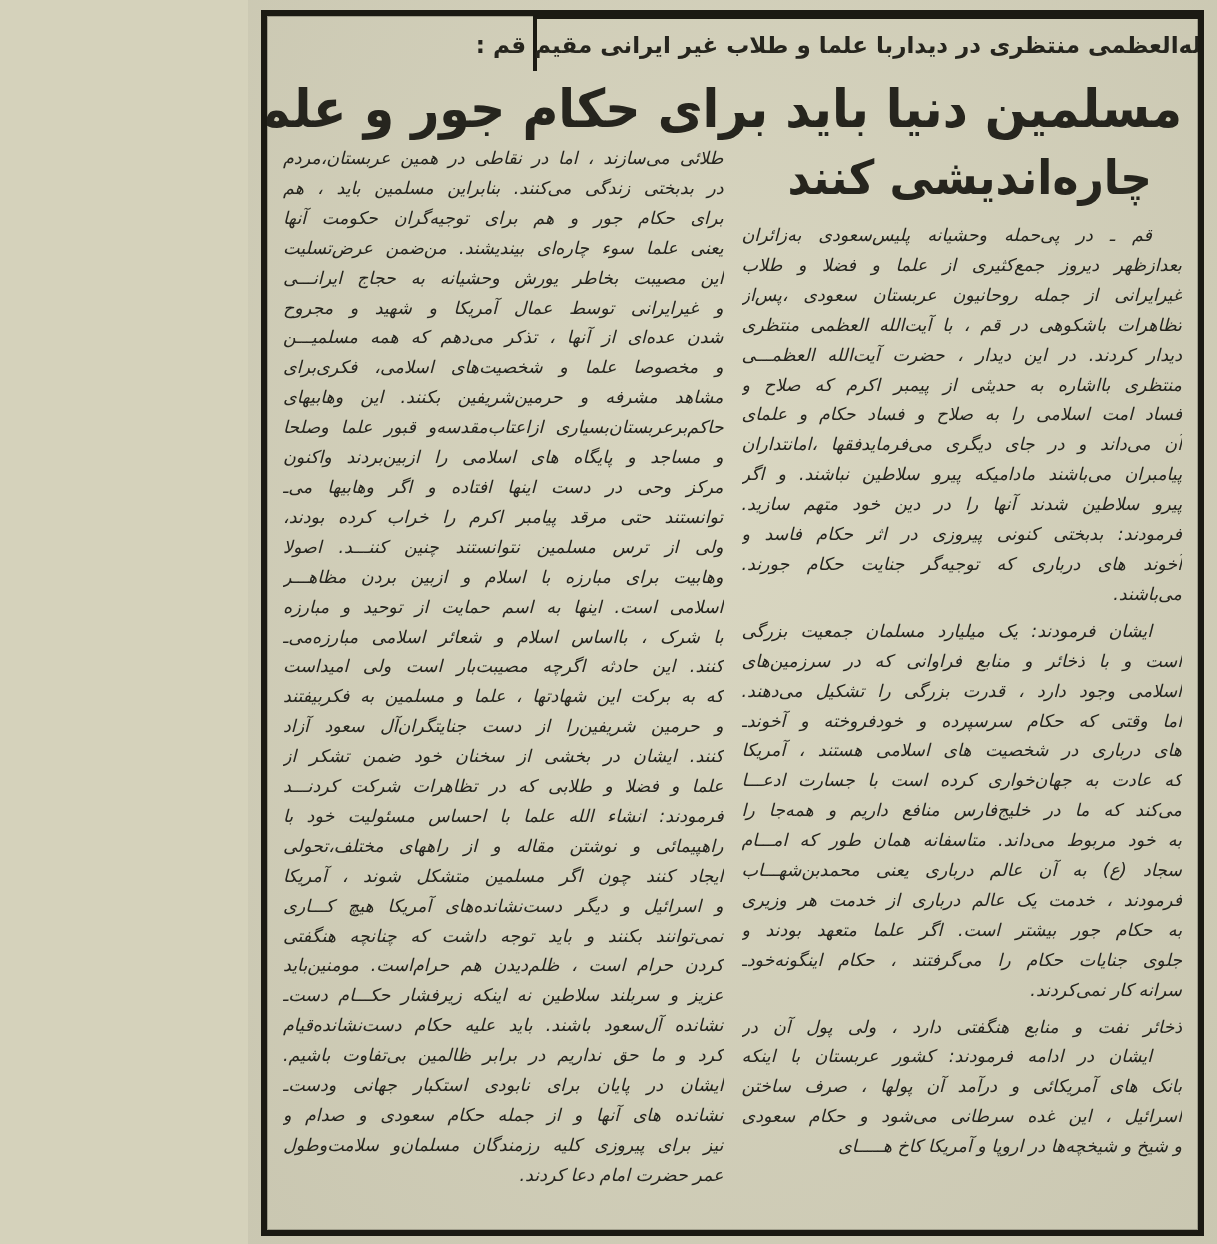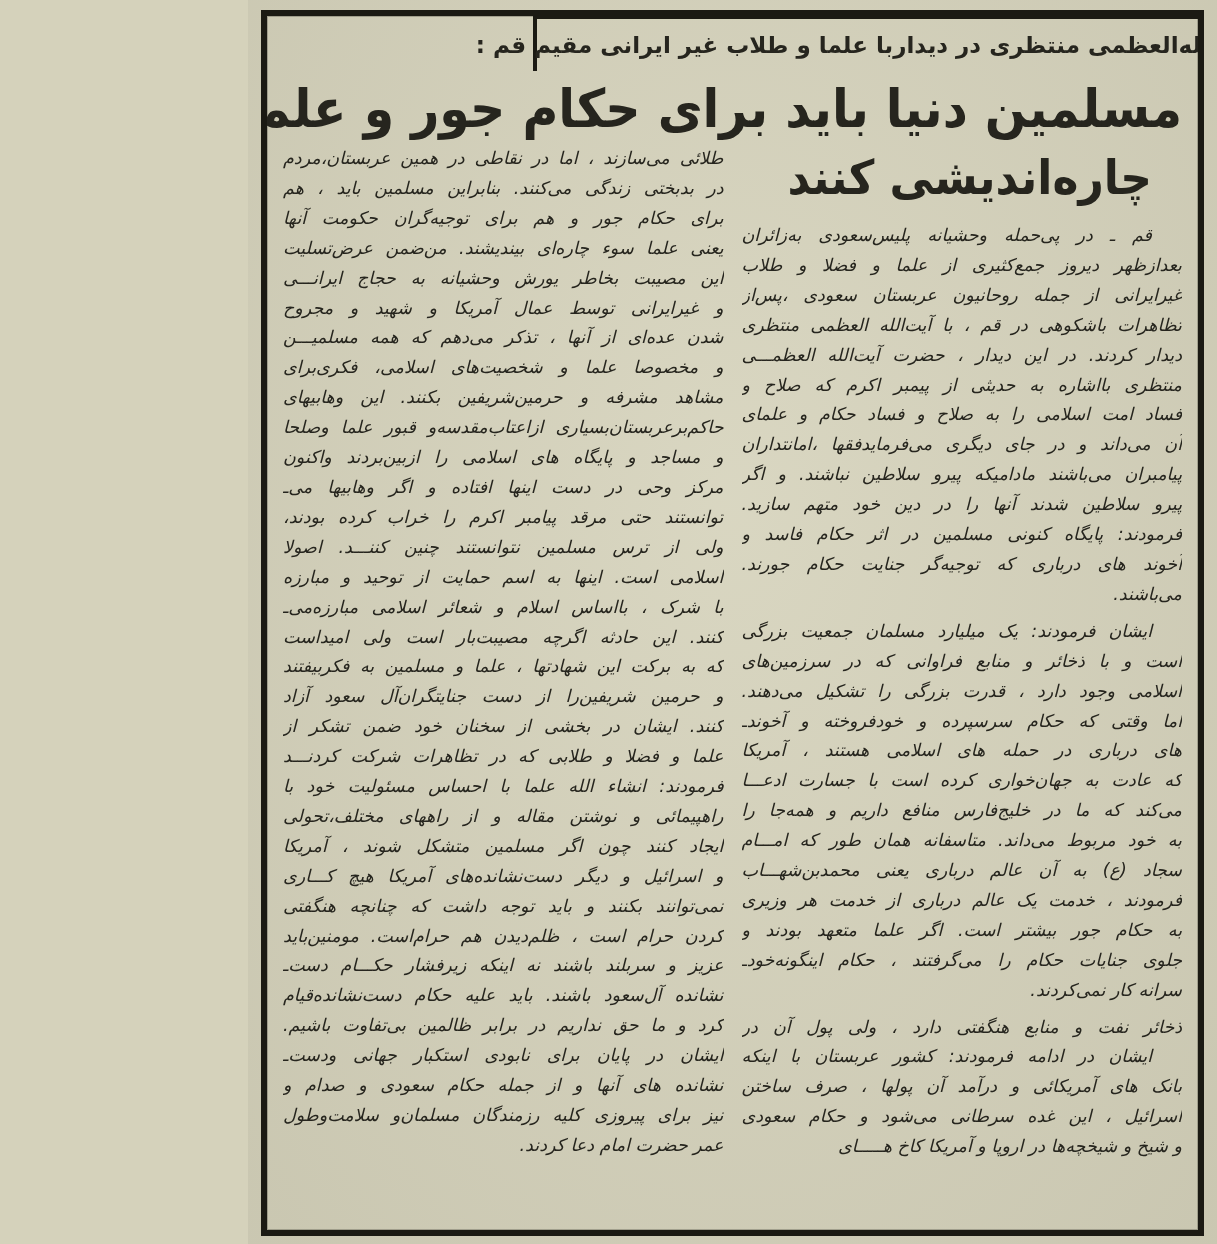--- a/index.html
+++ b/index.html
@@ -108,30 +108,30 @@
               <div class="line first">قم ـ در پی‌حمله وحشیانه پلیس‌سعودی به‌زائران</div>
               <div class="line">بعدازظهر دیروز جمع‌کثیری از علما و فضلا و طلاب</div>
               <div class="line">غیرایرانی از جمله روحانیون عربستان سعودی ،پس‌از</div>
               <div class="line">تظاهرات باشکوهی در قم ، با آیت‌الله العظمی منتظری</div>
               <div class="line">دیدار کردند. در این دیدار ، حضرت آیت‌الله العظمـــی</div>
               <div class="line">منتظری بااشاره به حدیثی از پیمبر اکرم که صلاح و</div>
               <div class="line">فساد امت اسلامی را به صلاح و فساد حکام و علمای</div>
               <div class="line">آن می‌داند و در جای دیگری می‌فرمایدفقها ،امانتداران</div>
               <div class="line">پیامبران می‌باشند مادامیکه پیرو سلاطین نباشند. و اگر</div>
               <div class="line">پیرو سلاطین شدند آنها را در دین خود متهم سازید.</div>
-              <div class="line">فرمودند: پایگاه کنونی مسلمین در اثر حکام فاسد و</div>
+              <div class="line">فرمودند: بدبختی کنونی پیروزی در اثر حکام فاسد و</div>
               <div class="line">آخوند های درباری که توجیه‌گر جنایت حکام جورند.</div>
               <div class="line last">می‌باشند.</div>
             </div>
             <div class="para indent">
               <div class="line first">ایشان فرمودند: یک میلیارد مسلمان جمعیت بزرگی</div>
               <div class="line">است و با ذخائر و منابع فراوانی که در سرزمین‌های</div>
               <div class="line">اسلامی وجود دارد ، قدرت بزرگی را تشکیل می‌دهند.</div>
               <div class="line">اما وقتی که حکام سرسپرده و خودفروخته و آخوند‌ـ</div>
-              <div class="line">های درباری در حمله های اسلامی  هستند ، آمریکا</div>
+              <div class="line">های درباری در شخصیت های اسلامی  هستند ، آمریکا</div>
               <div class="line">که عادت به جهان‌خواری کرده است با جسارت ادعـــا</div>
               <div class="line">می‌کند که ما در خلیج‌فارس منافع داریم و همه‌جا را</div>
               <div class="line">به خود مربوط می‌داند. متاسفانه همان طور که امـــام</div>
               <div class="line">سجاد (ع) به آن عالم درباری یعنی محمدبن‌شهـــاب</div>
               <div class="line">فرمودند ، خدمت یک عالم درباری از خدمت هر وزیری</div>
               <div class="line">به حکام جور بیشتر است. اگر علما متعهد بودند  و</div>
               <div class="line">جلوی جنایات حکام را می‌گرفتند ، حکام اینگونه‌خود‌ـ</div>
               <div class="line last">سرانه کار نمی‌کردند.</div>
             </div>
             <div class="para indent">
@@ -154,34 +154,35 @@
               <div class="line">این مصیبت بخاطر یورش وحشیانه به حجاج ایرانـــی</div>
               <div class="line">و غیرایرانی توسط عمال آمریکا و شهید و مجروح</div>
               <div class="line">شدن عده‌ای از آنها ، تذکر می‌دهم که همه مسلمیـــن</div>
               <div class="line">و مخصوصا علما و شخصیت‌های اسلامی، فکری‌برای</div>
               <div class="line">مشاهد مشرفه و حرمین‌شریفین بکنند. این وهابیهای</div>
               <div class="line">حاکم‌برعربستان‌بسیاری ازاعتاب‌مقدسه‌و قبور علما وصلحا</div>
               <div class="line">و مساجد و پایگاه های اسلامی را ازبین‌بردند واکنون</div>
               <div class="line">مرکز وحی در دست اینها افتاده و اگر وهابیها می‌ـ</div>
               <div class="line">توانستند حتی مرقد پیامبر اکرم را خراب کرده بودند،</div>
               <div class="line">ولی از ترس مسلمین نتوانستند چنین کننـــد. اصولا</div>
+              <div class="line">وهابیت برای مبارزه با اسلام و ازبین بردن مظاهـــر</div>
               <div class="line">اسلامی است. اینها به اسم حمایت از توحید و مبارزه</div>
               <div class="line">با شرک ، بااساس اسلام و شعائر اسلامی مبارزه‌می‌ـ</div>
               <div class="line">کنند. این حادثه اگرچه مصیبت‌بار است ولی امیداست</div>
               <div class="line">که به برکت این شهادتها ، علما و مسلمین به فکربیفتند</div>
               <div class="line">و حرمین شریفین‌را از دست جنایتگران‌آل سعود آزاد</div>
               <div class="line">کنند. ایشان در بخشی از سخنان خود ضمن تشکر از</div>
               <div class="line">علما و فضلا و طلابی که در تظاهرات شرکت کردنـــد</div>
               <div class="line">فرمودند: انشاء الله علما با احساس مسئولیت خود با</div>
               <div class="line">راهپیمائی و نوشتن مقاله و از راههای مختلف،تحولی</div>
               <div class="line">ایجاد کنند چون اگر مسلمین متشکل شوند ، آمریکا</div>
               <div class="line">و اسرائیل و دیگر دست‌نشانده‌های آمریکا هیچ کـــاری</div>
               <div class="line">نمی‌توانند بکنند و باید توجه داشت که چنانچه هنگفتی</div>
               <div class="line">کردن حرام است ، ظلم‌دیدن هم حرام‌است. مومنین‌باید</div>
-              <div class="line">عزیز و سربلند باشند نه اینکه زیرفشار حکـــام دست‌ـ</div>
+              <div class="line">عزیز و سربلند سلاطین نه اینکه زیرفشار حکـــام دست‌ـ</div>
               <div class="line">نشانده آل‌سعود باشند. باید علیه حکام دست‌نشانده‌قیام</div>
               <div class="line">کرد و ما حق نداریم در برابر ظالمین بی‌تفاوت باشیم.</div>
               <div class="line">ایشان در پایان برای نابودی استکبار جهانی ودست‌ـ</div>
               <div class="line">نشانده های آنها و از جمله حکام سعودی و صدام و</div>
               <div class="line">نیز برای پیروزی کلیه رزمندگان مسلمان‌و سلامت‌وطول</div>
               <div class="line last">عمر حضرت امام دعا کردند.</div>
             </div>
           </div>
       </div>
 

